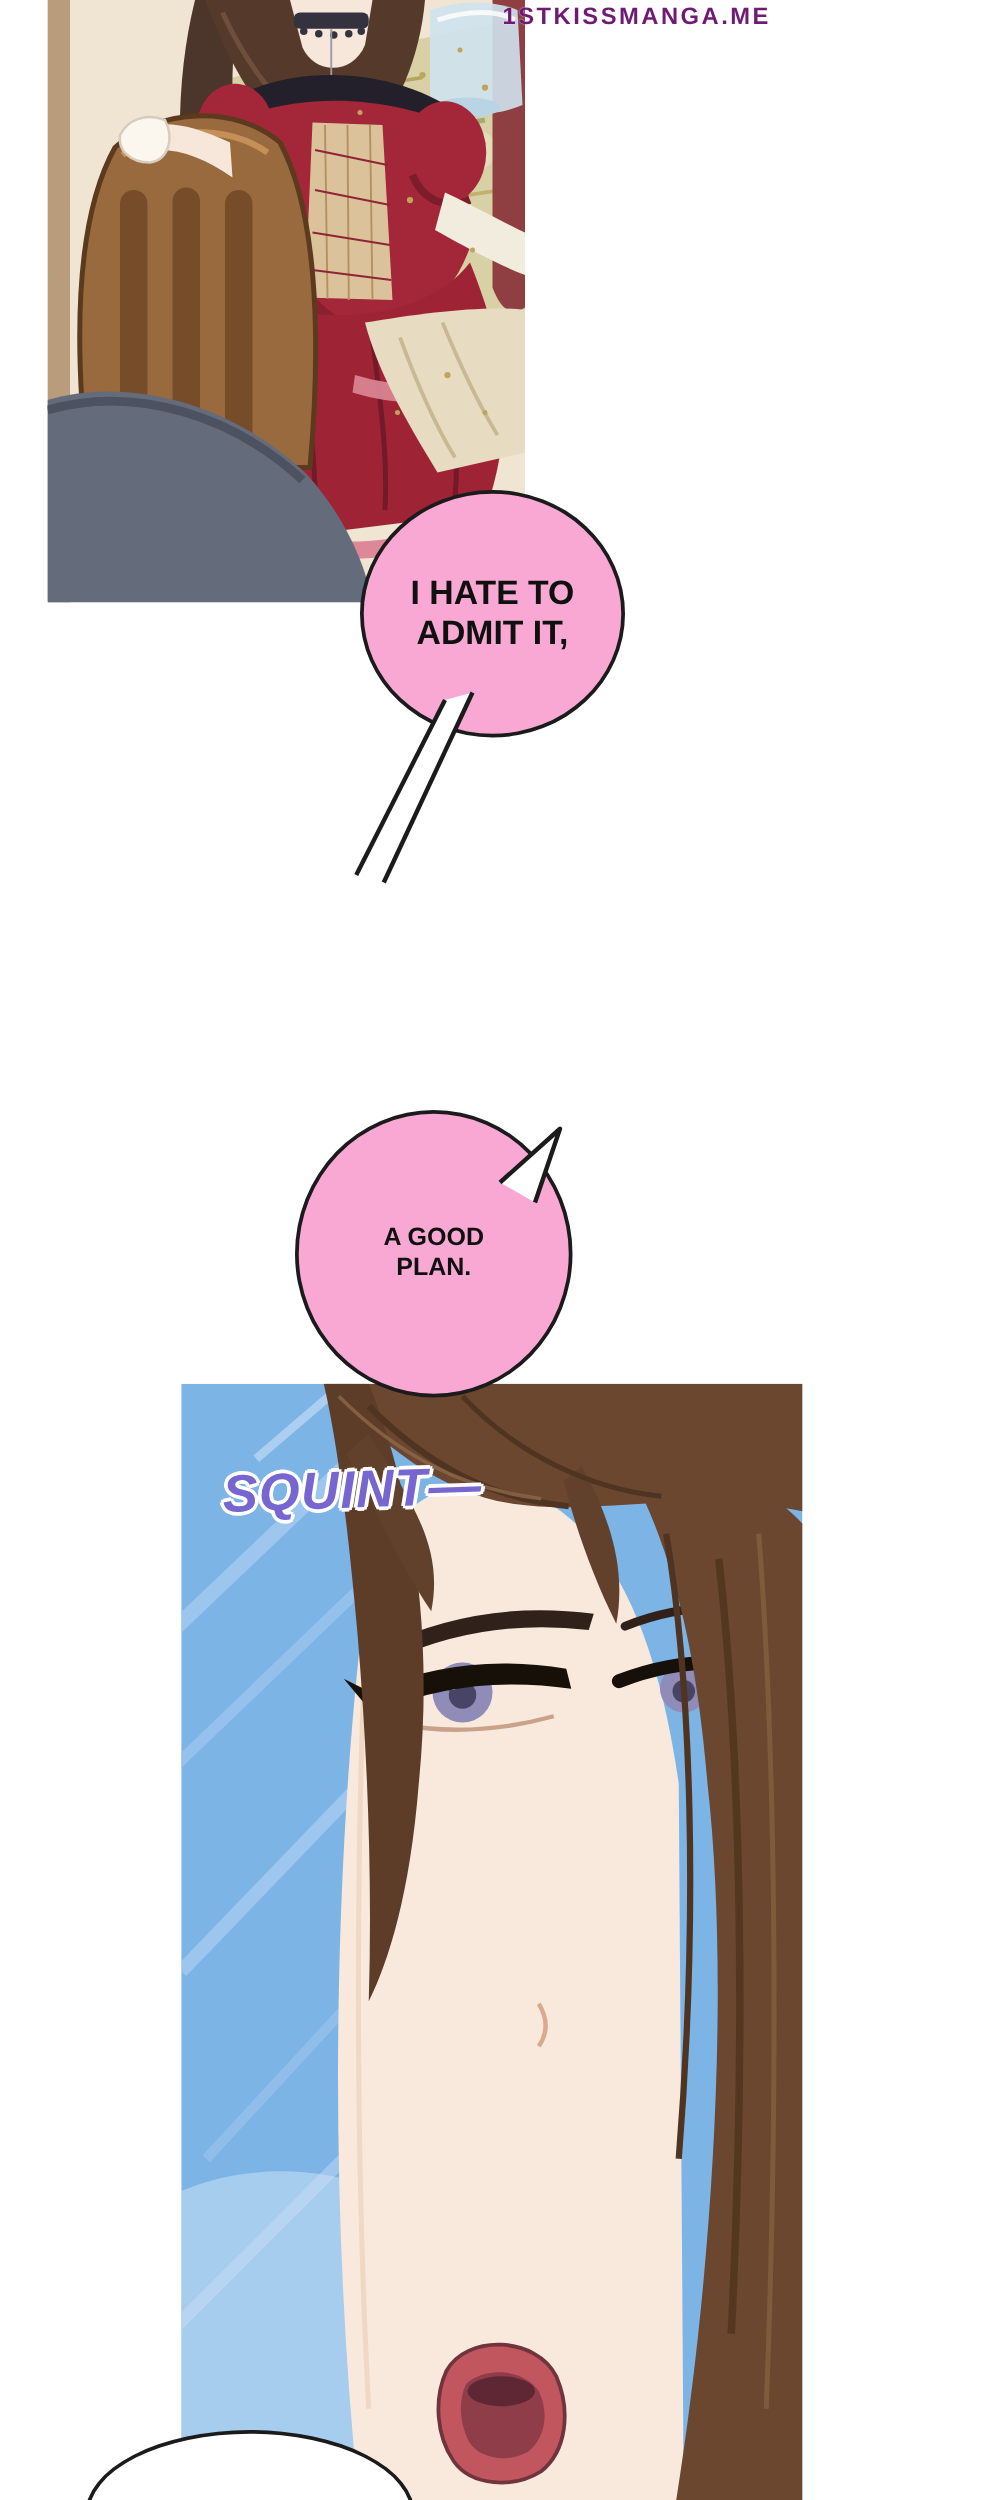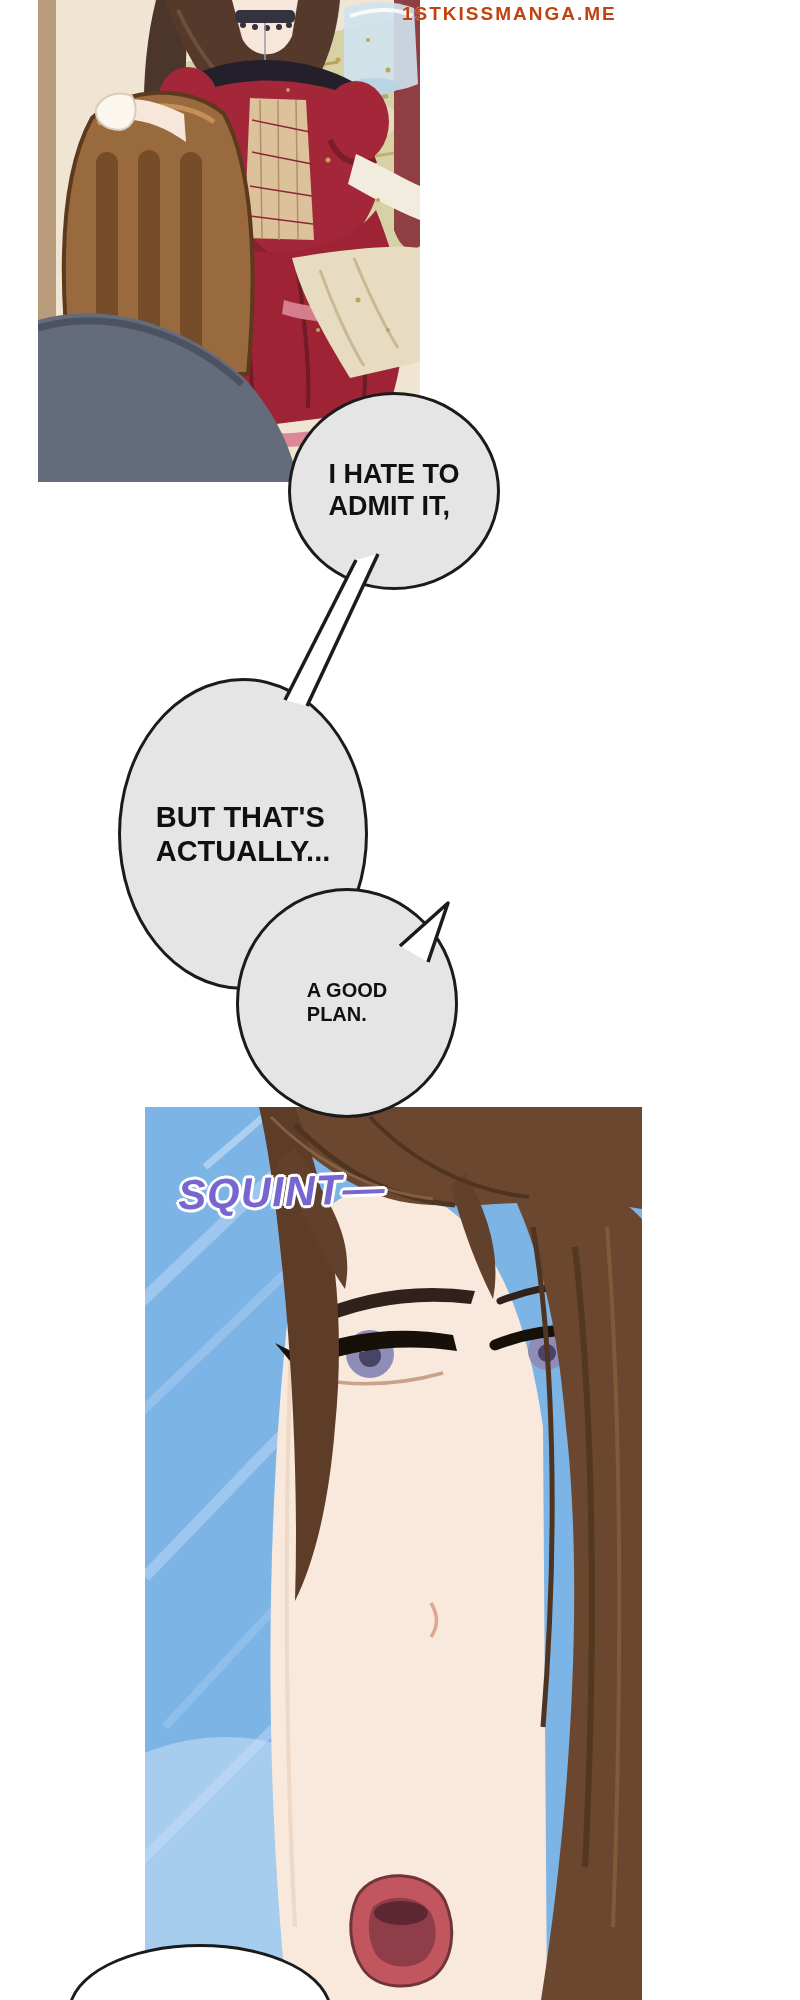--- a/index.html
+++ b/index.html
@@ -1,23 +1,23 @@
 <!DOCTYPE html>
 <html><head>
 <meta charset="utf-8">
 <style>
   html,body{margin:0;padding:0;background:#fff;}
   .page{position:relative;width:800px;height:2000px;background:#ffffff;overflow:hidden;
         font-family:"Liberation Sans", sans-serif;}
   .panel{position:absolute;z-index:1;}
   .panel svg{display:block;width:100%;height:100%;}
   .watermark{position:absolute;left:402px;top:3px;z-index:7;font-size:19px;font-weight:bold;
-             letter-spacing:2px;color:#c2410c;text-shadow:0 0 1px #ffffff;}
-  .bubble{position:absolute;z-index:3;background:#e5e5e5;border:3.5px solid #1b1b1b;border-radius:50%;
-          display:flex;align-items:center;justify-content:center;text-align:left;}
+             letter-spacing:2px;color:#701a75;text-shadow:0 0 1px #ffffff;}
+  .bubble{position:absolute;z-index:3;background:#f9a8d4;border:3.5px solid #1b1b1b;border-radius:50%;
+          display:flex;align-items:center;justify-content:center;text-align:center;}
   .bubble .txt{white-space:pre-line;font-weight:bold;color:#101010;line-height:1.18;}
   .b1{left:288px;top:392px;width:206px;height:192px;}
   .b1 .txt{font-size:27px;}
   .b2{left:118px;top:678px;width:244px;height:306px;}
   .b2 .txt{font-size:29px;}
   .b3{left:236px;top:888px;width:216px;height:224px;}
   .b3 .txt{font-size:20px;}
   .overlay-svg{position:absolute;z-index:4;}
   .sfx{position:absolute;left:178px;top:1168px;z-index:5;font-size:42px;font-weight:bold;font-style:italic;
        color:#7766cf;transform:rotate(-2deg);letter-spacing:1px;
@@ -164,24 +164,20 @@
         <path d="M126,10 C172,56 224,84 288,92" stroke="#8d6849" stroke-width="3" fill="none" opacity="0.8"></path>
         <path d="M462,120 C476,300 478,560 468,820" stroke="#84603f" stroke-width="4" fill="none" opacity="0.8"></path>
       </g>
     </svg>
   </div>
 
   <div class="bubble b1">
     <span class="txt">I HATE TO
 ADMIT IT,</span>
   </div>
-  <div class="bubble b2">
-    <span class="txt">BUT THAT'S
-ACTUALLY...</span>
-  </div>
   <div class="bubble b3">
     <span class="txt">A GOOD
 PLAN.</span>
   </div>
 
   <svg class="overlay-svg" style="left:270px;top:540px;" width="130" height="180">
     <polygon points="86,20 108,14 37,166 15,160" fill="#ffffff"></polygon>
     <line x1="86" y1="20" x2="15" y2="160" stroke="#1b1b1b" stroke-width="3.5"></line>
     <line x1="108" y1="14" x2="37" y2="166" stroke="#1b1b1b" stroke-width="3.5"></line>
   </svg>

